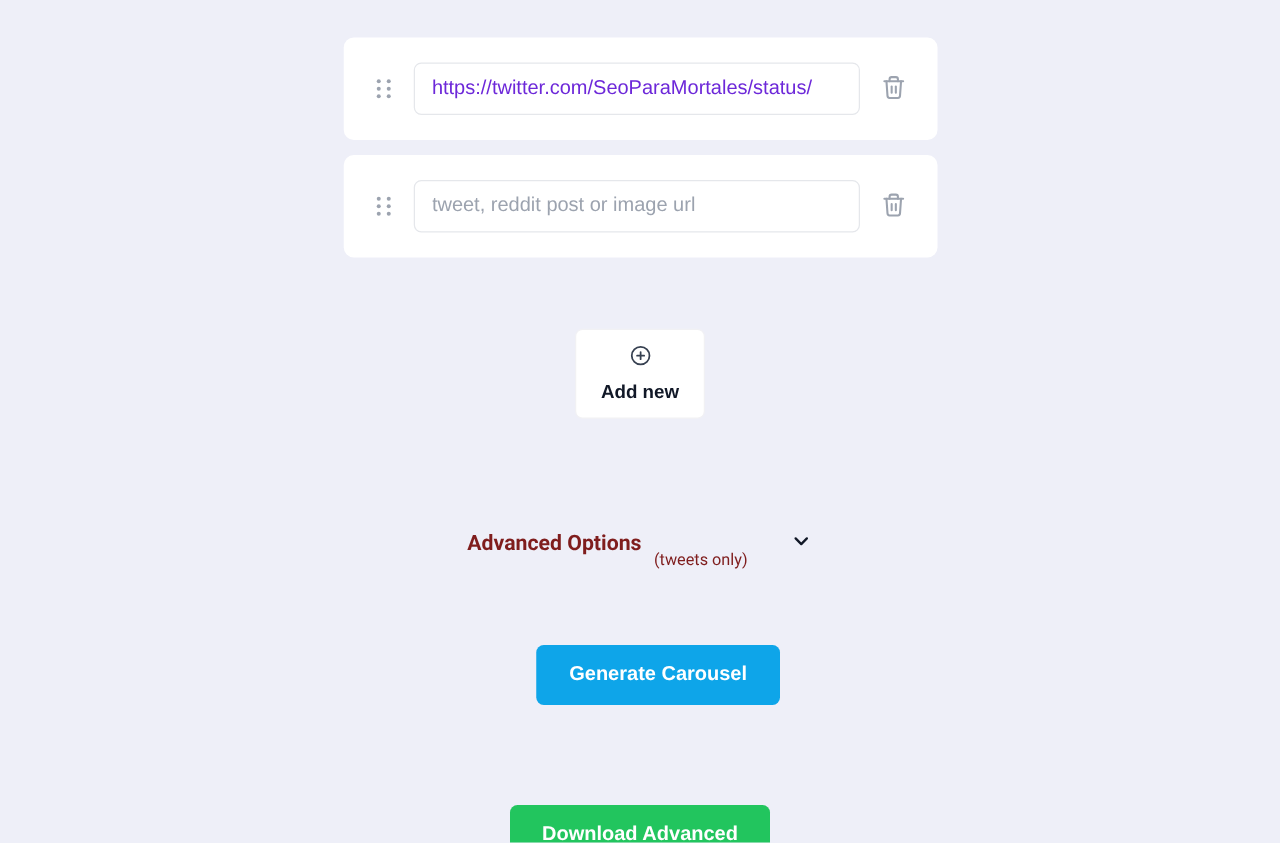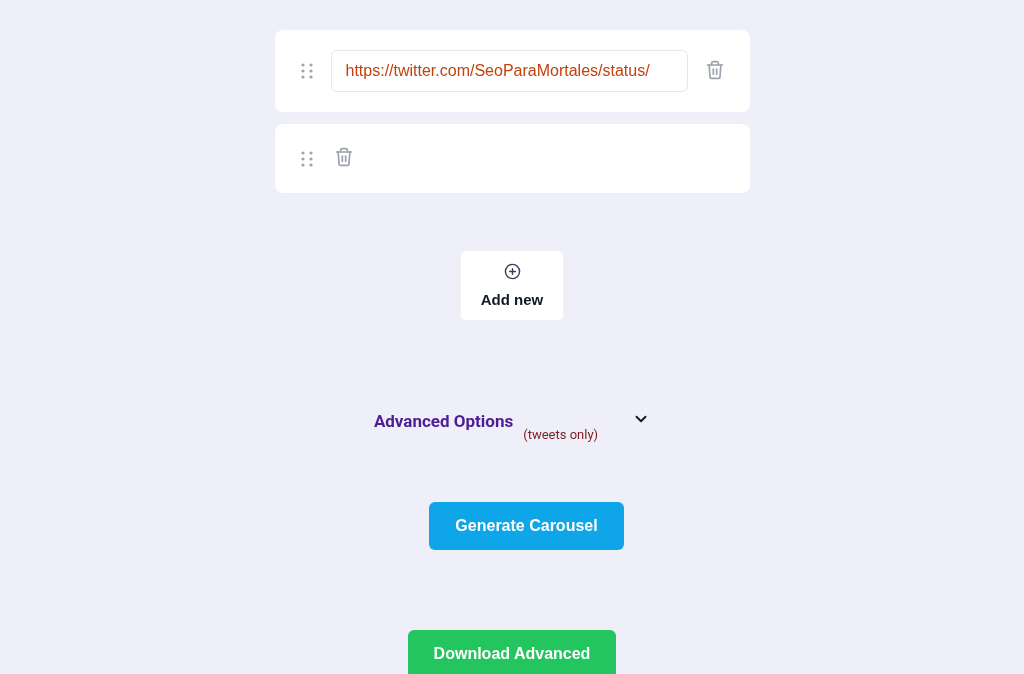--- a/index.html
+++ b/index.html
@@ -38,21 +38,21 @@
       justify-content: center;
       cursor: grab;
       padding: 3px;
     }
     .input-field {
       flex: 1;
       border: 1px solid #e5e7eb;
       border-radius: 6px;
       padding: 11px 14px;
       font-size: 16px;
-      color: #c2410c;
+      color: #6d28d9;
       outline: none;
       min-width: 0;
     }
     .input-field::placeholder {
       color: #9ca3af;
     }
     .trash-btn {
       background: none;
       border: none;
       color: #9ca3af;
@@ -102,21 +102,21 @@
     .advanced-row {
       margin-top: 78px;
       display: flex;
       align-items: center;
       gap: 10px;
       cursor: pointer;
     }
     .advanced-title {
       font-size: 17px;
       font-weight: 700;
-      color: #4c1d95;
+      color: #7f1d1d;
     }
     .advanced-subtitle {
       font-size: 13px;
       color: #7f1d1d;
       margin-top: 28px;
     }
     .chevron {
       margin-left: 24px;
       color: #111827;
     }
@@ -179,20 +179,21 @@
     <span class="drag-handle">
       <svg width="14" height="18" viewBox="0 0 14 18" fill="currentColor">
         <circle cx="3" cy="3" r="1.6"></circle>
           <circle cx="11" cy="3" r="1.6"></circle>
         <circle cx="3" cy="9" r="1.6"></circle>
           <circle cx="11" cy="9" r="1.6"></circle>
         <circle cx="3" cy="15" r="1.6"></circle>
           <circle cx="11" cy="15" r="1.6"></circle>
       </svg>
     </span>
+    <input class="input-field" type="text" value="" placeholder="tweet, reddit post or image url" style="">
     <button class="trash-btn">
       <span>
         <svg width="20" height="20" viewBox="0 0 24 24" fill="none" stroke="currentColor" stroke-width="2" stroke-linecap="round" stroke-linejoin="round">
           <polyline points="3 6 5 6 21 6"></polyline>
           <path d="M19 6l-1 14a2 2 0 0 1-2 2H8a2 2 0 0 1-2-2L5 6"></path>
           <path d="M10 11v6"></path>
             <path d="M14 11v6"></path>
           <path d="M8 6V4a2 2 0 0 1 2-2h4a2 2 0 0 1 2 2v2"></path>
         </svg>
       </span>

